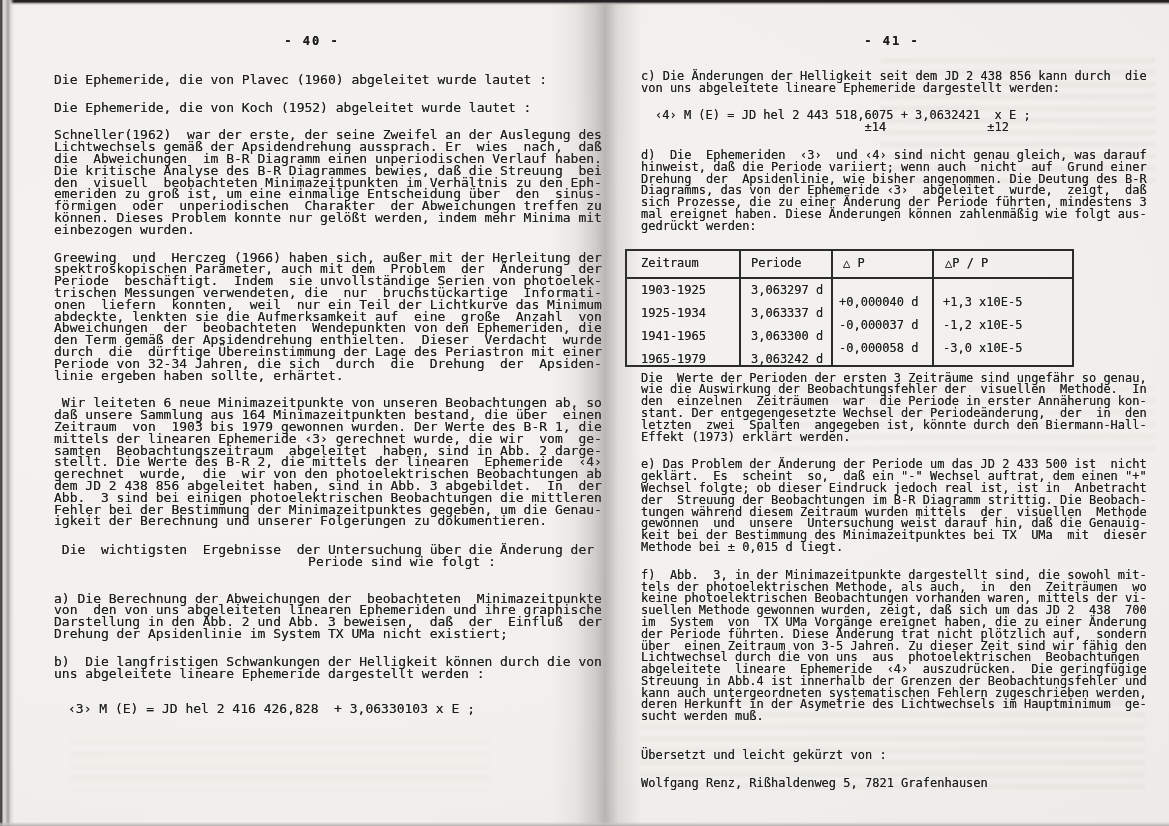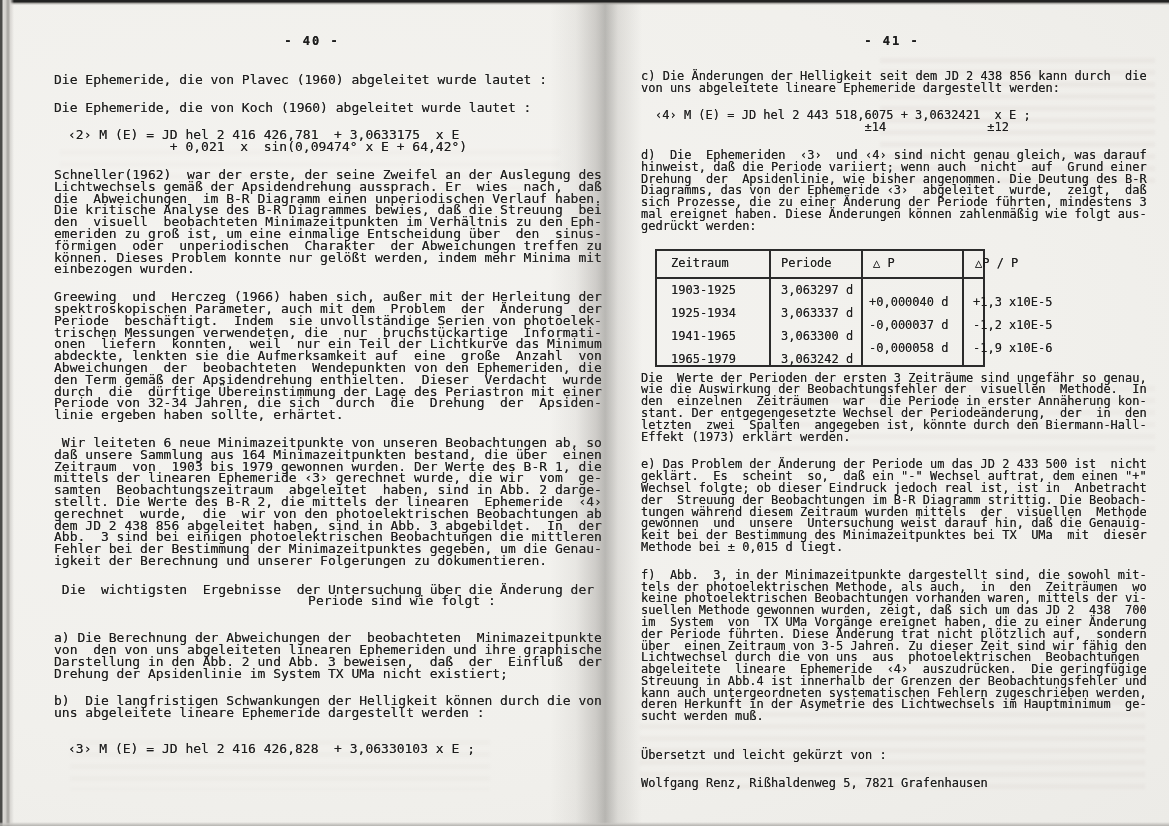--- a/index.html
+++ b/index.html
@@ -42,21 +42,21 @@
   .page-left .pg-head{margin-bottom:26px;}
   .page-right .pg-head{margin-bottom:23px;}
   .eq{margin-left:30px;}
   .mt13{margin-top:13px;} .mt14{margin-top:14px;} .mt12{margin-top:12px;}
   .mt17{margin-top:17px;} .mt24{margin-top:24px;} .mt25{margin-top:25px;}
   .mt27{margin-top:27px;} .mt15{margin-top:15px;}
   .mt6{margin-top:6px;}
   .heading{text-align:center;}
 
   
-  .ptable{position:relative;margin-top:10px;margin-left:30px;width:330px;height:118px;
+  .ptable{position:relative;margin-top:10px;width:449px;height:118px;
     border:2px solid #2b2b2b;box-sizing:border-box;}
   .ptable .hsep{position:absolute;left:0;right:0;top:26px;height:2px;background:#2b2b2b;}
   .ptable .vsep{position:absolute;top:0;bottom:0;width:2px;background:#2b2b2b;}
   .v1{left:112px;} .v2{left:204px;} .v3{left:305px;}
   .tcell{position:absolute;white-space:pre;font-size:12px;line-height:12px;
     text-shadow:0 0 .5px rgba(25,25,25,.65);}
 </style>
 </head>
 <body>
 
@@ -64,23 +64,21 @@
 
   <div class="bleed b1"></div>
   <div class="bleed b2"></div>
   <div class="bleed b3"></div>
   <div class="bleed b4"></div>
   <div class="bleed b5"></div>
 
   <div class="page page-left">
     <div class="pg-head">- 40 -</div>
     <div class="blk">Die Ephemeride, die von Plavec (1960) abgeleitet wurde lautet :</div>
-    <div class="blk mt14">Die Ephemeride, die von Koch (1960) abgeleitet wurde lautet :</div>
-    <div class="blk eq mt13">‹2› M (E) = JD hel 2 416 426,781  + 3,0633175  x E
-             + 0,021  x  sin(0,09474° x E + 64,42°)</div>
+    <div class="blk mt14">Die Ephemeride, die von Koch (1952) abgeleitet wurde lautet :</div>
     <div class="blk mt14">Schneller(1962)  war der erste, der seine Zweifel an der Auslegung des
 Lichtwechsels gemäß der Apsidendrehung aussprach. Er  wies  nach,  daß
 die  Abweichungen  im B-R Diagramm einen unperiodischen Verlauf haben.
 Die kritische Analyse des B-R Diagrammes bewies, daß die Streuung  bei
 den  visuell  beobachteten Minimazeitpunkten im Verhältnis zu den Eph-
 emeriden zu groß ist, um eine einmalige Entscheidung über  den  sinus-
 förmigen  oder  unperiodischen  Charakter  der Abweichungen treffen zu
 können. Dieses Problem konnte nur gelößt werden, indem mehr Minima mit
 einbezogen wurden.</div>
     <div class="blk mt12">Greewing  und  Herczeg (1966) haben sich, außer mit der Herleitung der
@@ -150,21 +148,21 @@
       <span class="tcell" style="left:124px;top:56px;">3,063337 d</span>
       <span class="tcell" style="left:124px;top:79px;">3,063300 d</span>
       <span class="tcell" style="left:124px;top:102px;">3,063242 d</span>
 
       <span class="tcell" style="left:212px;top:45px;">+0,000040 d</span>
       <span class="tcell" style="left:212px;top:68px;">-0,000037 d</span>
       <span class="tcell" style="left:212px;top:91px;">-0,000058 d</span>
 
       <span class="tcell" style="left:316px;top:45px;">+1,3 x10E-5</span>
       <span class="tcell" style="left:316px;top:68px;">-1,2 x10E-5</span>
-      <span class="tcell" style="left:316px;top:91px;">-1,9 x10E-6</span>
+      <span class="tcell" style="left:316px;top:91px;">-3,0 x10E-5</span>
     </div>
 
     <div class="blk mt6">Die  Werte der Perioden der ersten 3 Zeiträume sind ungefähr so genau,
 wie die Auswirkung der Beobachtungsfehler der  visuellen  Methode.  In
 den  einzelnen  Zeiträumen  war  die Periode in erster Annäherung kon-
 stant. Der entgegengesetzte Wechsel der Periodeänderung,  der  in  den
 letzten  zwei  Spalten  angegeben ist, könnte durch den Biermann-Hall-
 Effekt (1973) erklärt werden.</div>
     <div class="blk mt13">e) Das Problem der Änderung der Periode um das JD 2 433 500 ist  nicht
 geklärt.  Es  scheint  so,  daß ein "-" Wechsel auftrat, dem einen "+"

